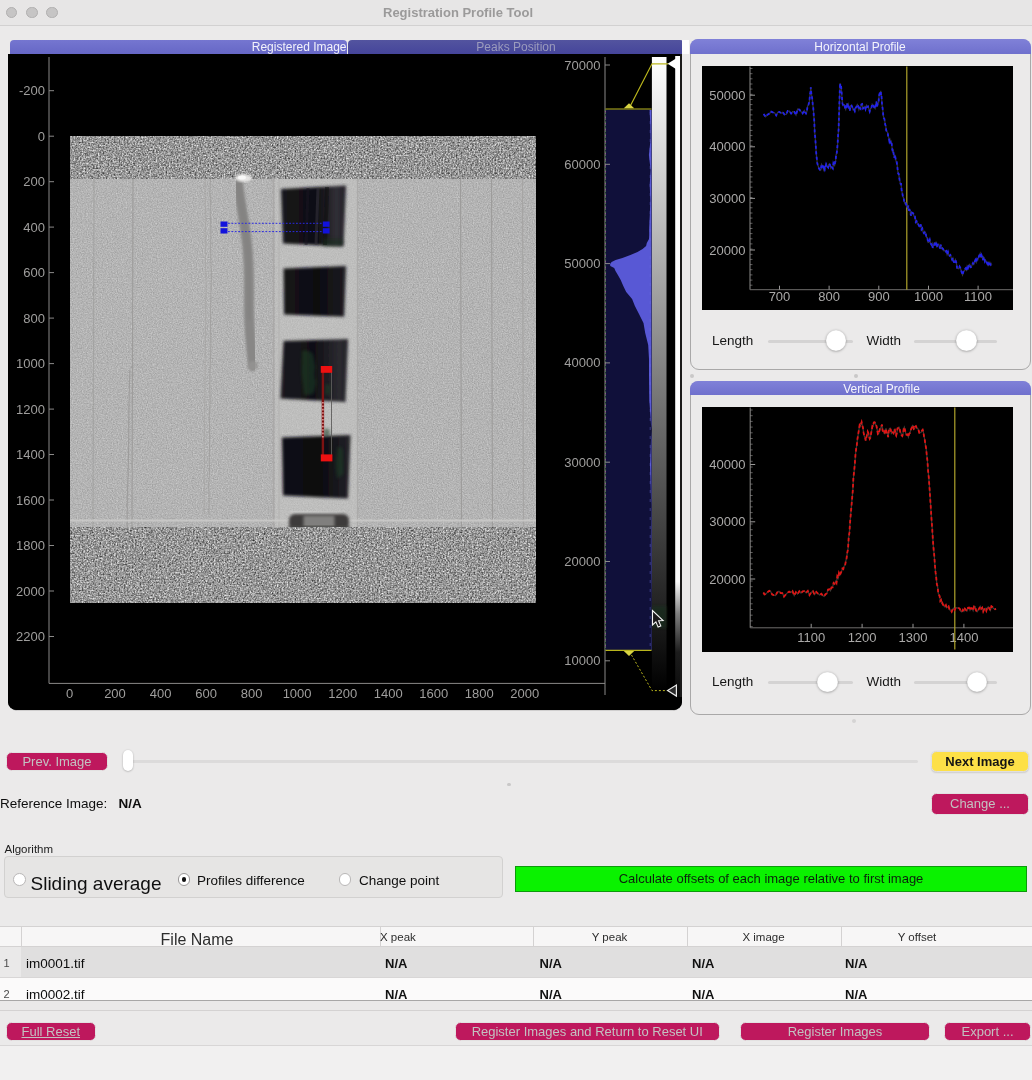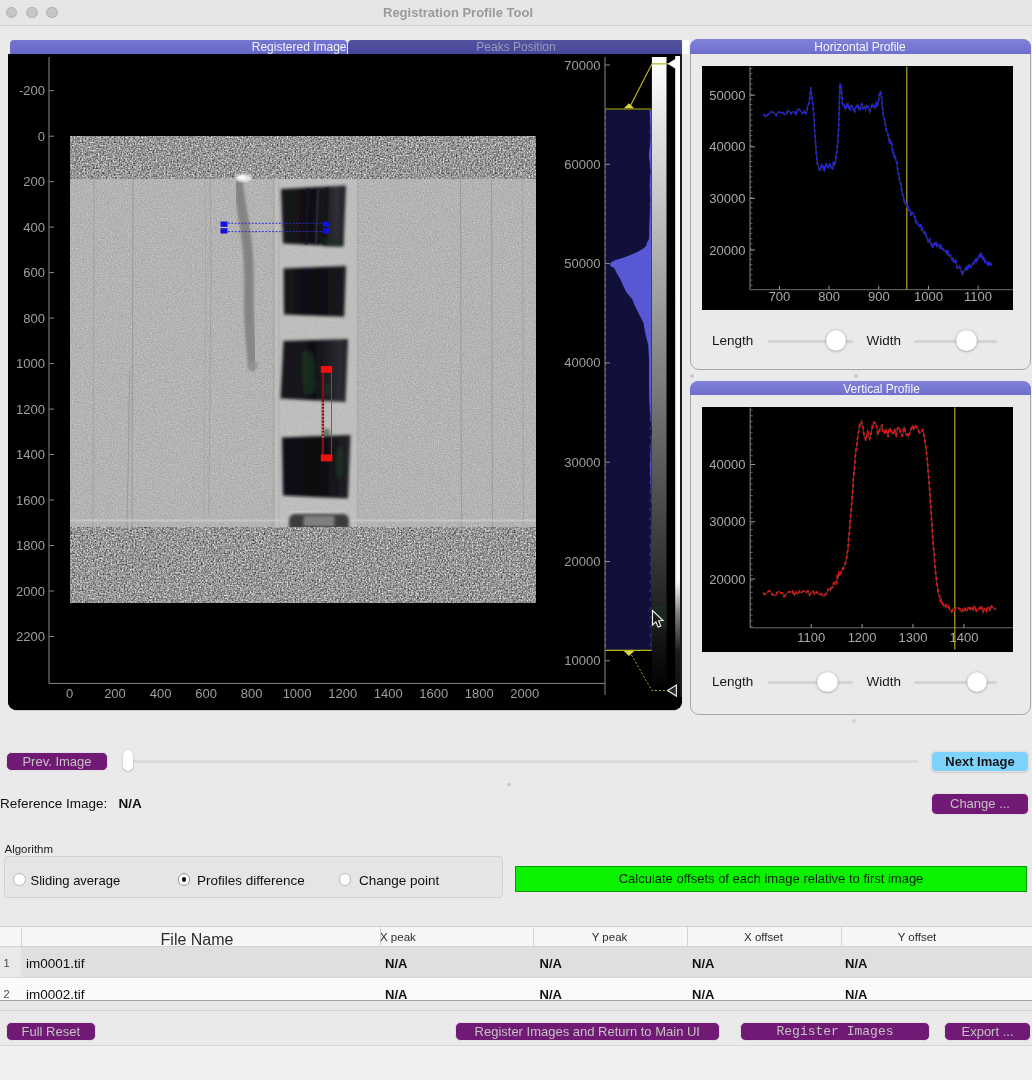--- a/index.html
+++ b/index.html
@@ -1,20 +1,20 @@
 <!DOCTYPE html>
 <html><head><meta charset="utf-8">
 <style>
   html,body{margin:0;padding:0;}
   body{width:1032px;height:1080px;position:relative;background:#ebeaea;
        font-family:"Liberation Sans",sans-serif;overflow:hidden;}
   .abs{position:absolute;}
   .btn{position:absolute;border-radius:5.5px;font-size:13px;display:flex;
        align-items:center;justify-content:center;box-sizing:border-box;}
-  .btn.disabled{background:#701a75;border:1px solid #e3e1e1;color:#c3c1c1;}
+  .btn.disabled{background:#be185d;border:1px solid #e3e1e1;color:#c3c1c1;}
 </style></head>
 <body>
 
 <div class="abs" style="left:0;top:0;width:1032px;height:25px;background:#e7e6e6;border-bottom:1px solid #d2d1d1;"></div>
 <div class="abs" style="left:5.7px;top:6.5px;width:11.8px;height:11.8px;border-radius:50%;background:#c6c5c5;border:1px solid #b1b0b0;box-sizing:border-box;"></div>
 <div class="abs" style="left:26.2px;top:6.5px;width:11.8px;height:11.8px;border-radius:50%;background:#c6c5c5;border:1px solid #b1b0b0;box-sizing:border-box;"></div>
 <div class="abs" style="left:46.3px;top:6.5px;width:11.8px;height:11.8px;border-radius:50%;background:#c6c5c5;border:1px solid #b1b0b0;box-sizing:border-box;"></div>
 <div class="abs" style="left:0;top:5px;width:916px;text-align:center;font-size:13px;font-weight:bold;color:#9b9a9a;">Registration Profile Tool</div>
 
 <div class="abs" style="left:10px;top:39.5px;width:336.5px;height:14.5px;background:linear-gradient(#7576d0,#6667c6);border-radius:4px 4px 0 0;"></div>
@@ -457,62 +457,62 @@
 <div class="abs" style="left:817.2px;top:671.7px;width:20.6px;height:20.6px;border-radius:50%;background:#fff;box-shadow:0 0.5px 2.5px rgba(0,0,0,0.35), inset 0 0 0 0.5px rgba(0,0,0,0.08);"></div>
 <div class="abs" style="left:966.7px;top:671.7px;width:20.6px;height:20.6px;border-radius:50%;background:#fff;box-shadow:0 0.5px 2.5px rgba(0,0,0,0.35), inset 0 0 0 0.5px rgba(0,0,0,0.08);"></div>
 <div class="abs" style="left:689.5px;top:373.5px;width:4px;height:4px;border-radius:50%;background:#c9c8c8;"></div>
 <div class="abs" style="left:854px;top:373.5px;width:4px;height:4px;border-radius:50%;background:#c9c8c8;"></div>
 <div class="abs" style="left:851.5px;top:719px;width:4px;height:4px;border-radius:50%;background:#d5d4d4;"></div>
 
 <div class="btn disabled" style="left:6px;top:752px;width:102px;height:18.8px;">Prev. Image</div>
 <div class="abs" style="left:123px;top:759.7px;width:795px;height:3.2px;background:#dcdbdb;border-radius:2px;"></div>
 <div class="abs" style="left:122.8px;top:750.2px;width:10.6px;height:21.2px;border-radius:5.3px;background:#fff;box-shadow:0 0.5px 2px rgba(0,0,0,0.3);"></div>
 <div class="abs" style="left:507px;top:782.6px;width:3.6px;height:3.6px;border-radius:50%;background:#c9c8c8;"></div>
-<div class="btn" style="left:931px;top:750.5px;width:98px;height:21px;background:#7dd3fc;border:1px solid #e0dfdf;box-shadow:0 0.5px 1.5px rgba(0,0,0,0.12);color:#141414;font-weight:bold;">Next Image</div>
+<div class="btn" style="left:931px;top:750.5px;width:98px;height:21px;background:#fde047;border:1px solid #e0dfdf;box-shadow:0 0.5px 1.5px rgba(0,0,0,0.12);color:#141414;font-weight:bold;">Next Image</div>
 <div class="abs" style="left:0px;top:796px;font-size:13.5px;color:#0e0e0e;">Reference Image:&nbsp;&nbsp; <b>N/A</b></div>
 <div class="btn disabled" style="left:931px;top:792.5px;width:98px;height:22px;">Change ...</div>
 
 <div class="abs" style="left:4.5px;top:842.5px;font-size:11.5px;color:#1c1c1c;">Algorithm</div>
 <div class="abs" style="left:4px;top:856px;width:498.5px;height:42px;background:#e6e5e4;border:1px solid #d2d1d0;border-radius:4px;box-sizing:border-box;"></div>
 <div class="abs" style="left:13.2px;top:873px;width:12.8px;height:12.8px;border-radius:50%;background:#fff;border:1px solid #b9b7b7;box-sizing:border-box;"></div>
-<div class="abs" style="left:30.5px;top:872.8px;font-size:13px;color:#0f0f0f;">Sliding average</div>
+<div class="abs" style="left:30.5px;top:872.8px;font-size:19px;color:#0f0f0f;">Sliding average</div>
 <div class="abs" style="left:177.6px;top:873px;width:12.8px;height:12.8px;border-radius:50%;background:#fff;border:1px solid #9a9898;box-sizing:border-box;"></div>
 <div class="abs" style="left:181.6px;top:877px;width:4.8px;height:4.8px;border-radius:50%;background:#111;"></div>
 <div class="abs" style="left:197px;top:872.8px;font-size:13.5px;color:#0f0f0f;">Profiles difference</div>
 <div class="abs" style="left:338.6px;top:873px;width:12.8px;height:12.8px;border-radius:50%;background:#fff;border:1px solid #b9b7b7;box-sizing:border-box;"></div>
 <div class="abs" style="left:359px;top:872.8px;font-size:13.5px;color:#0f0f0f;">Change point</div>
 <div class="abs" style="left:515px;top:866px;width:512px;height:25.5px;background:#0af200;border:1px solid #0c9a0c;box-sizing:border-box;display:flex;align-items:center;justify-content:center;font-size:13px;color:#0c220c;">Calculate offsets of each image relative to first image</div>
 
 <div class="abs" style="left:0;top:926px;width:1032px;height:85px;background:#eae9e9;border-top:1px solid #d4d2d2;border-bottom:1px solid #d4d2d2;box-sizing:border-box;"></div>
 <div class="abs" style="left:0;top:926.5px;width:1032px;height:20px;background:#f7f6f6;border-bottom:1px solid #d4d2d2;box-sizing:border-box;"></div>
 <div class="abs" style="left:20.5px;top:926.5px;width:1px;height:20px;background:#d4d2d2;"></div>
 <div class="abs" style="left:380px;top:926.5px;width:1px;height:20px;background:#d4d2d2;"></div>
 <div class="abs" style="left:532.5px;top:926.5px;width:1px;height:20px;background:#d4d2d2;"></div>
 <div class="abs" style="left:687px;top:926.5px;width:1px;height:20px;background:#d4d2d2;"></div>
 <div class="abs" style="left:840.5px;top:926.5px;width:1px;height:20px;background:#d4d2d2;"></div>
 <div class="abs" style="left:14px;top:930.5px;width:366px;text-align:center;font-size:16px;color:#2d2d2d;">File Name</div>
 <div class="abs" style="left:380px;top:930.5px;width:152px;font-size:11.5px;color:#2d2d2d;">X peak</div>
 <div class="abs" style="left:532px;top:930.5px;width:155px;text-align:center;font-size:11.5px;color:#2d2d2d;">Y peak</div>
-<div class="abs" style="left:687px;top:930.5px;width:153px;text-align:center;font-size:11.5px;color:#2d2d2d;">X offset</div>
+<div class="abs" style="left:687px;top:930.5px;width:153px;text-align:center;font-size:11.5px;color:#2d2d2d;">X image</div>
 <div class="abs" style="left:840px;top:930.5px;width:154px;text-align:center;font-size:11.5px;color:#2d2d2d;">Y offset</div>
 
 <div class="abs" style="left:20.5px;top:947px;width:1011.5px;height:30px;background:#e0dfdf;"></div>
 <div class="abs" style="left:0;top:977px;width:1032px;height:23.2px;background:#fbfafa;border-top:1px solid #d8d6d6;box-sizing:border-box;"></div>
 <div class="abs" style="left:0;top:1000.2px;width:1032px;height:1px;background:#2e2e2e;opacity:0.35;"></div>
 <div class="abs" style="left:3.5px;top:956.5px;font-size:11px;color:#4a4a4a;">1</div>
 <div class="abs" style="left:3.5px;top:987.5px;font-size:11px;color:#4a4a4a;">2</div>
 <div class="abs" style="left:26px;top:956px;font-size:13.5px;color:#0d0d0d;">im0001.tif</div>
 <div class="abs" style="left:26px;top:986.5px;font-size:13.5px;color:#0d0d0d;">im0002.tif</div>
 <div class="abs" style="left:385px;top:956px;font-size:13px;font-weight:bold;color:#111;">N/A</div>
 <div class="abs" style="left:539.5px;top:956px;font-size:13px;font-weight:bold;color:#111;">N/A</div>
 <div class="abs" style="left:692px;top:956px;font-size:13px;font-weight:bold;color:#111;">N/A</div>
 <div class="abs" style="left:845px;top:956px;font-size:13px;font-weight:bold;color:#111;">N/A</div>
 <div class="abs" style="left:385px;top:986.5px;font-size:13px;font-weight:bold;color:#111;">N/A</div>
 <div class="abs" style="left:539.5px;top:986.5px;font-size:13px;font-weight:bold;color:#111;">N/A</div>
 <div class="abs" style="left:692px;top:986.5px;font-size:13px;font-weight:bold;color:#111;">N/A</div>
 <div class="abs" style="left:845px;top:986.5px;font-size:13px;font-weight:bold;color:#111;">N/A</div>
 
-<div class="btn disabled" style="left:6px;top:1021.5px;width:89.5px;height:19.5px;">Full Reset</div>
-<div class="btn disabled" style="left:454.5px;top:1021.5px;width:265.5px;height:19.5px;">Register Images and Return to Main UI</div>
-<div class="btn disabled" style="left:740px;top:1021.5px;width:190px;height:19.5px;font-family:Liberation Mono, monospace;">Register Images</div>
+<div class="btn disabled" style="left:6px;top:1021.5px;width:89.5px;height:19.5px;text-decoration:underline;">Full Reset</div>
+<div class="btn disabled" style="left:454.5px;top:1021.5px;width:265.5px;height:19.5px;">Register Images and Return to Reset UI</div>
+<div class="btn disabled" style="left:740px;top:1021.5px;width:190px;height:19.5px;">Register Images</div>
 <div class="btn disabled" style="left:944px;top:1021.5px;width:87px;height:19.5px;">Export ...</div>
 <div class="abs" style="left:0;top:1045.2px;width:1032px;height:1px;background:#d8d6d6;"></div>
 <div class="abs" style="left:0;top:1046.2px;width:1032px;height:34px;background:#f1f0f0;"></div>
 
 </body></html>

